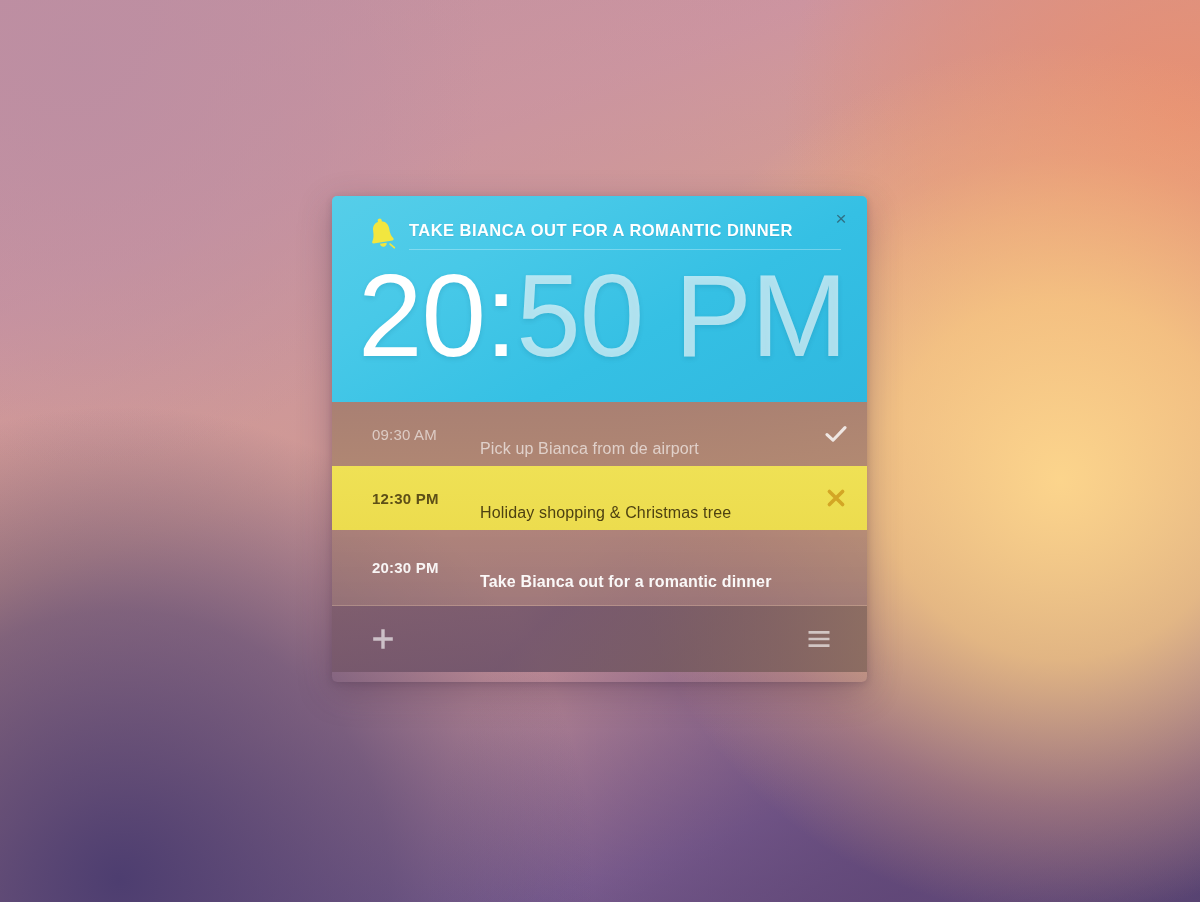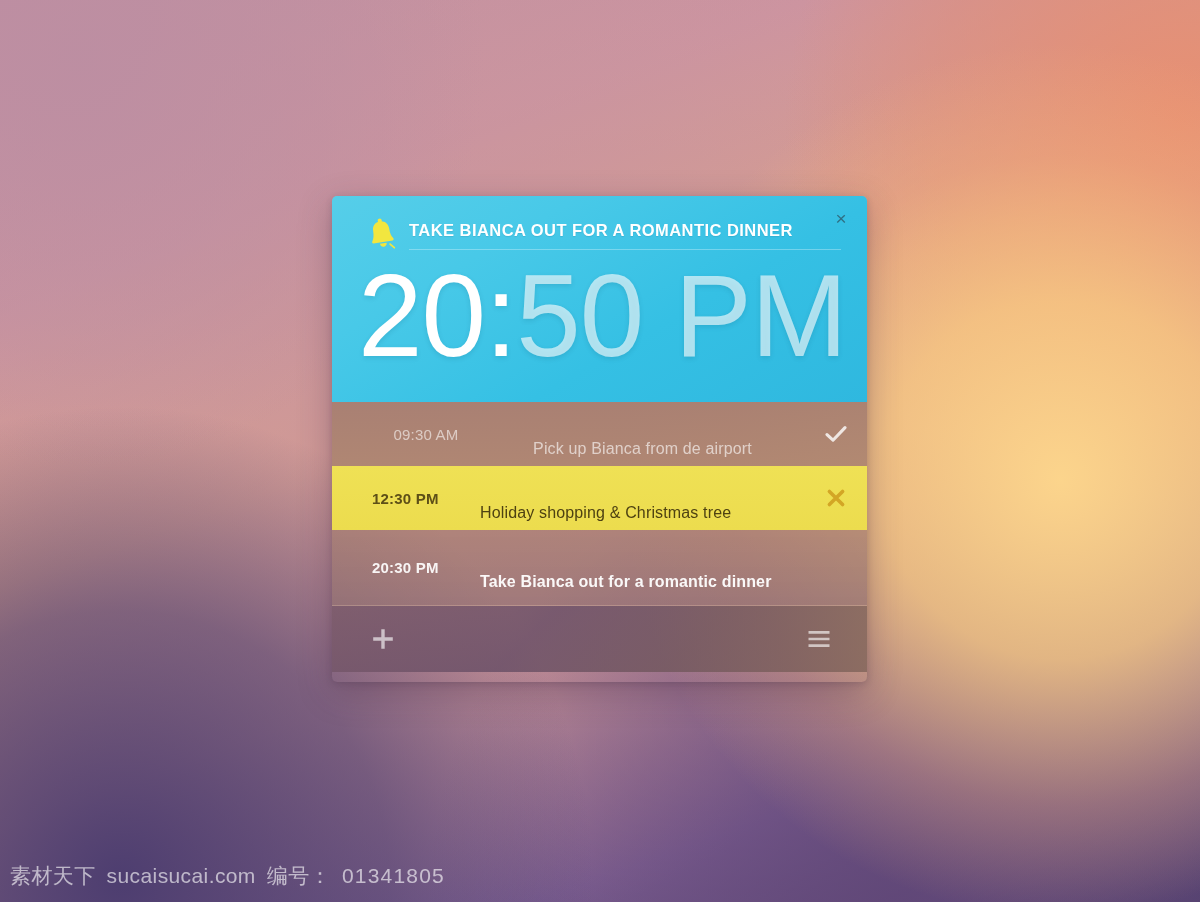--- a/index.html
+++ b/index.html
@@ -114,21 +114,21 @@
   .task-row .task-action {
     width:62px;
     flex:0 0 auto;
     display:flex;
     align-items:center;
     justify-content:center;
     font-size:20px;
   }
 
   
-  .row-done { background:linear-gradient(180deg, rgba(166,126,112,0.92) 0%, rgba(173,133,112,0.92) 100%);text-align:center; }
+  .row-done { background:linear-gradient(180deg, rgba(166,126,112,0.92) 0%, rgba(173,133,112,0.92) 100%); }
   .row-done .task-time  { color:rgba(255,255,255,0.58); }
   .row-done .task-label { color:rgba(255,255,255,0.62); }
   .row-done .task-action svg { stroke:rgba(255,255,255,0.78); }
 
   
   .row-highlight { background:linear-gradient(180deg,#efe155 0%, #ecdc4e 100%); }
   .row-highlight .task-time  { color:#5d4f17; font-weight:bold; }
   .row-highlight .task-label { color:#4e4212; font-weight:normal; }
 
   
@@ -230,20 +230,14 @@
       </span>
       <span class="footer-btn">
         <svg viewBox="0 0 24 18" width="24" height="18" fill="none" aria-hidden="true">
           <path d="M1.5 2.4 H22.5 M1.5 9 H22.5 M1.5 15.6 H22.5" stroke="rgba(255,255,255,0.62)" stroke-width="2.6" stroke-linecap="butt"></path>
         </svg>
       </span>
     </div>
 
   </div>
 
-  <div id="watermark">
-    <span>素材天下</span>
-    <span>sucaisucai.com</span>
-    <span>编号：</span>
-    <span class="wm-num">01341805</span>
-  </div>
 
 </div>
 
 </body></html>

